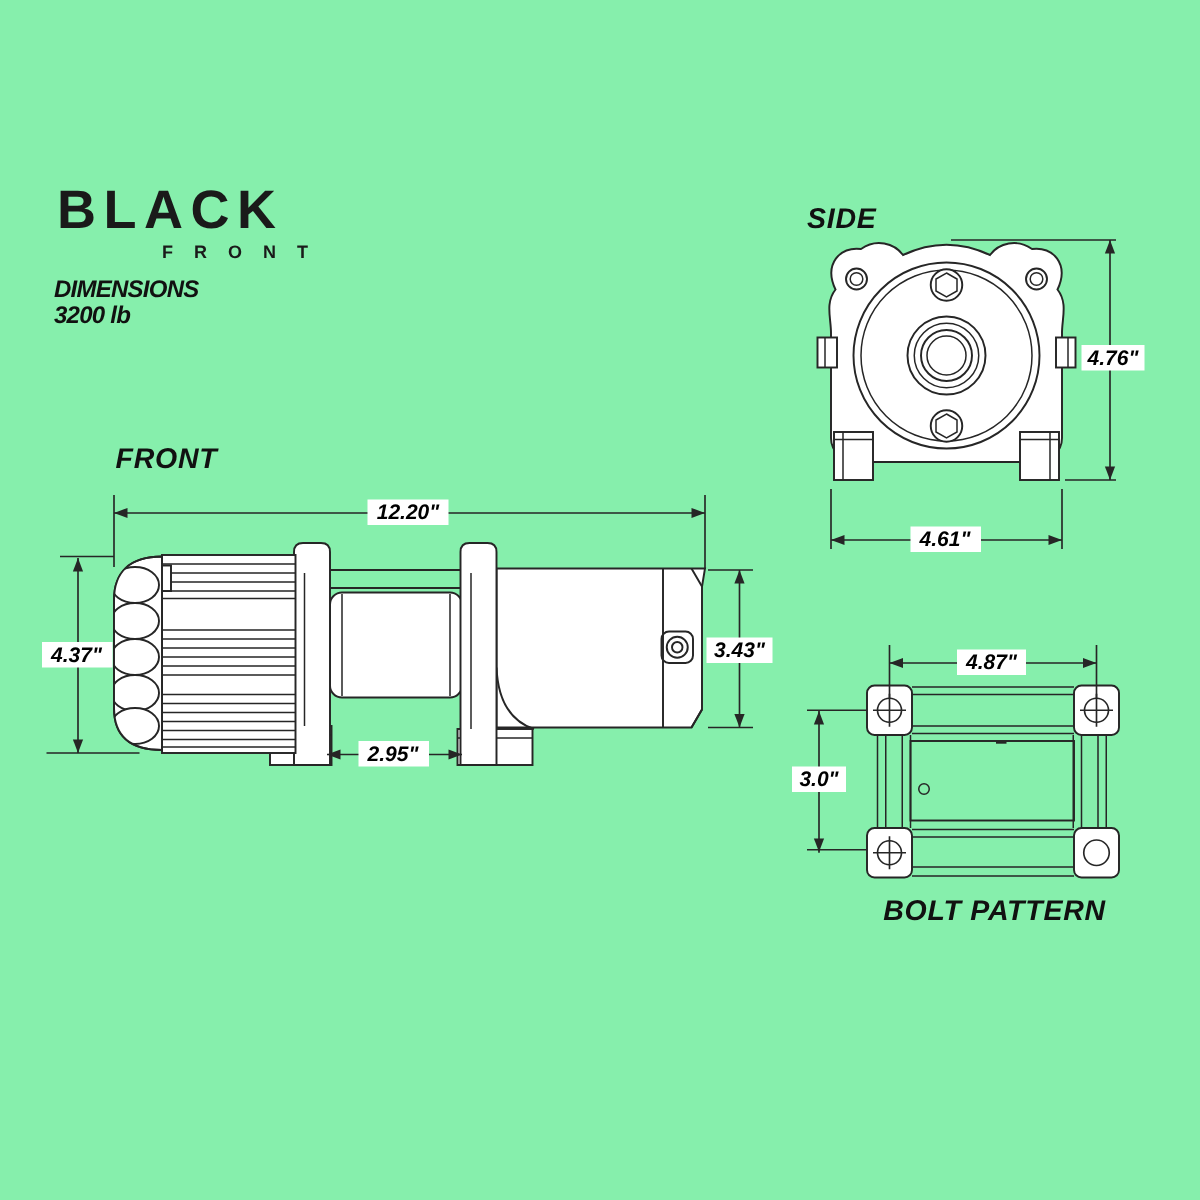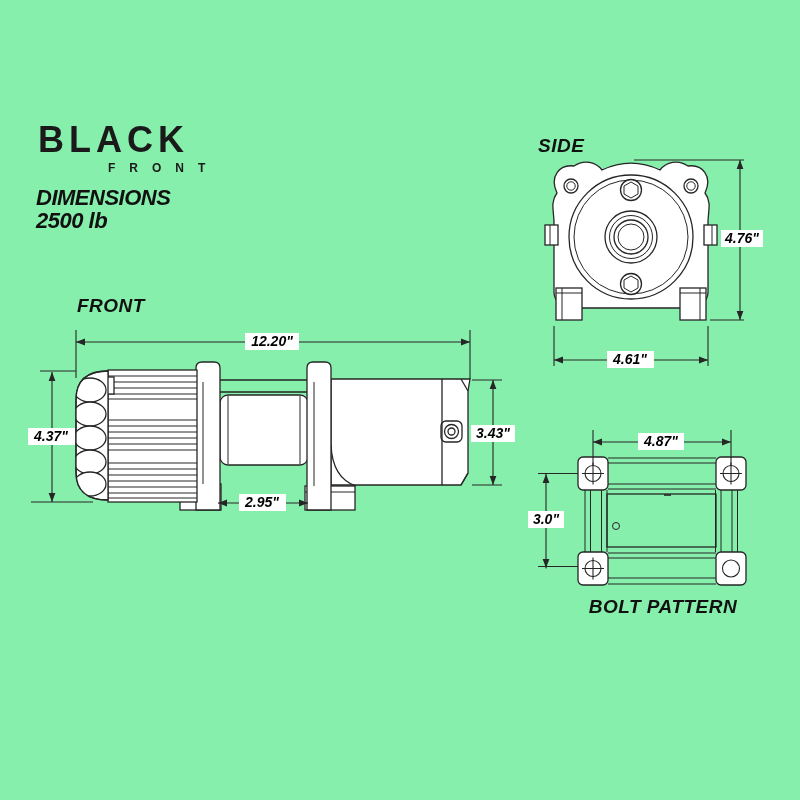--- a/index.html
+++ b/index.html
@@ -9,42 +9,42 @@
   
   .logo{position:absolute;left:38px;top:122px;}
   .logo-row{display:flex;align-items:flex-start;white-space:nowrap;}
   .logo-black{font-weight:700;font-size:36px;letter-spacing:5px;color:#1a1a1a;line-height:1;}
   .logo-ops{position:relative;font-weight:700;font-size:36px;letter-spacing:3px;color:#d22128;line-height:1;margin-left:9px;}
   .reg{font-size:10px;font-weight:700;color:#1a1a1a;vertical-align:top;position:relative;top:-2px;left:1px;}
   .reticle{position:absolute;left:-3px;top:-2px;width:30px;height:32px;pointer-events:none;}
   .logo-series{font-weight:700;font-size:12px;letter-spacing:14px;color:#1a1a1a;margin:4px 0 0 70px;line-height:1;}
   
   .heading{position:absolute;left:36px;top:186px;color:#111;
-           font-style:italic;font-weight:700;font-size:22px;line-height:1.06;letter-spacing:-0.5px;}
+           font-style:italic;font-weight:700;font-size:16px;line-height:1.06;letter-spacing:-0.5px;}
   
   .dim{font:italic 700 14px "Liberation Sans",sans-serif;fill:#000;}
   .viewlabel{font:italic 700 19px "Liberation Sans",sans-serif;fill:#111;letter-spacing:0.5px;}
   .ln{stroke:#262626;fill:none;}
   .w{fill:#ffffff;stroke:#262626;}
 </style>
 </head>
 <body>
 
 <div class="canvas">
 
   <div class="logo">
     <div class="logo-row">
       <span class="logo-black">BLACK</span>
     </div>
     <div class="logo-series">FRONT</div>
   </div>
 
   <div class="heading">
     <div>DIMENSIONS</div>
-    <div>2500 lb</div>
+    <div>3200 lb</div>
   </div>
 
   <svg class="art" viewBox="0 0 800 800">
     <defs>
       <clipPath id="capclip">
           <path d="M108,371 C86,371 76,382 76,400 L76,472 C76,490 86,500 108,500 Z"></path>
         </clipPath>
     </defs>
 
     <g stroke-width="1.3">

